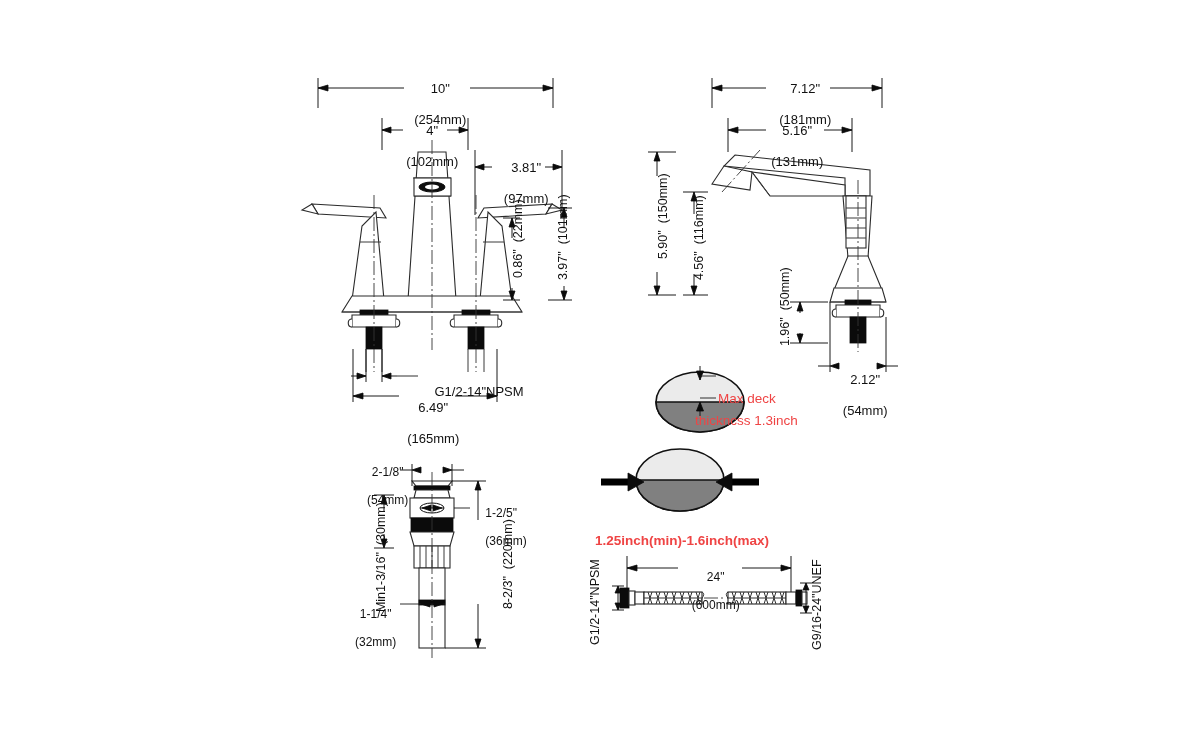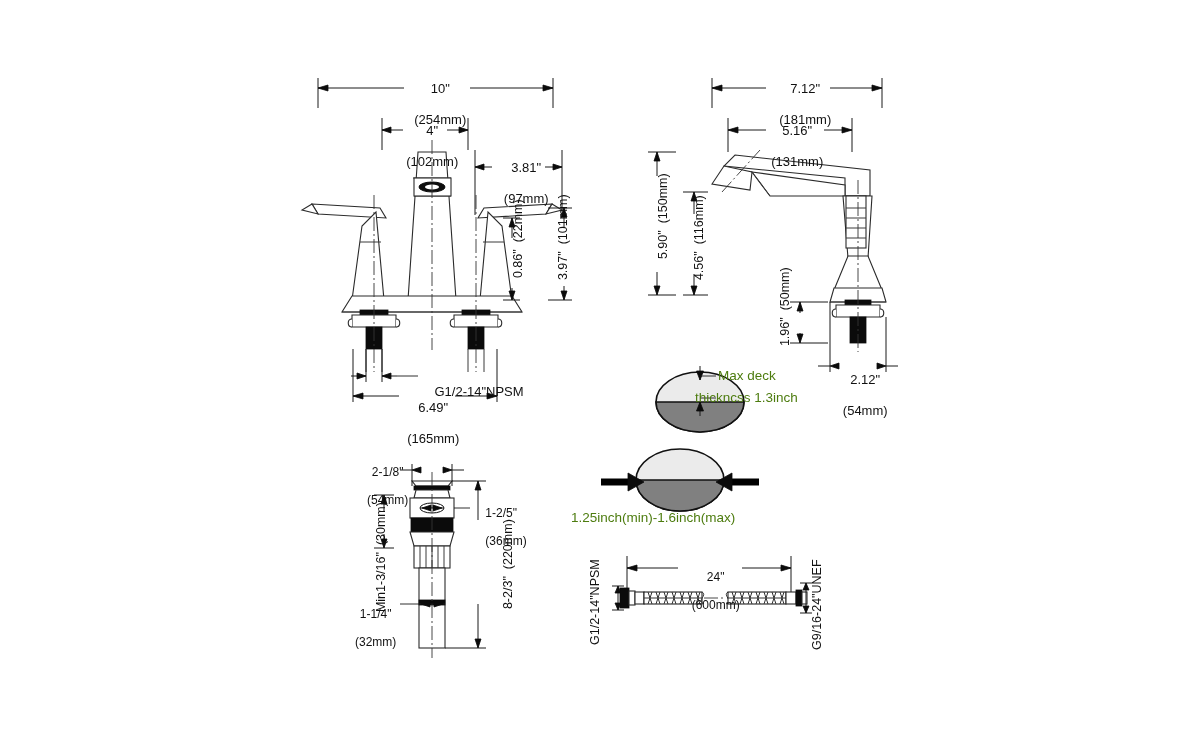--- a/index.html
+++ b/index.html
@@ -3,21 +3,21 @@
 <meta charset="utf-8">
 <style>
   html,body{margin:0;padding:0;background:#ffffff;}
   body{width:1200px;height:732px;font-family:"Liberation Sans",sans-serif;color:#1a1a1a;overflow:hidden;}
   #sheet{position:relative;width:1200px;height:732px;background:#fff;}
   .lbl{position:absolute;font-size:13px;line-height:1.18;letter-spacing:0px;color:#111;white-space:pre;text-align:center;}
   .lbl.small{font-size:12px;}
   .vlbl{position:absolute;font-size:13px;line-height:1.18;color:#111;white-space:pre;
         writing-mode:vertical-rl;transform:rotate(180deg);text-align:center;}
   .vlbl.narrow{font-size:12.5px;}
-  .note{position:absolute;font-size:13.5px;color:#4d7c0f;white-space:pre;}
+  .note{position:absolute;font-size:13.5px;color:#ef4444;white-space:pre;margin-top:23px;}
   svg{position:absolute;left:0;top:0;overflow:visible;}
   .dim{stroke:#1a1a1a;stroke-width:1;fill:none;}
   .ext{stroke:#1a1a1a;stroke-width:1;fill:none;}
   .obj{stroke:#2b2b2b;stroke-width:1.1;fill:#ffffff;}
   .objl{stroke:#3a3a3a;stroke-width:1;fill:none;}
   .ctr{stroke:#333;stroke-width:.9;fill:none;stroke-dasharray:14 3 2 3;}
   .blk{fill:#0b0b0b;stroke:#0b0b0b;stroke-width:.8;}
   .lead{stroke:#1a1a1a;stroke-width:.9;fill:none;}
   .fatarr{stroke:#000;stroke-width:7;fill:none;}
 </style>
@@ -263,21 +263,21 @@
 
   <svg width="1200" height="732">
     <ellipse cx="680" cy="480" rx="44" ry="31" fill="#ebebeb" stroke="#111" stroke-width="1.6"></ellipse>
     <path d="M636,480 A44,31 0 0 0 724,480 Z" fill="#808080" stroke="#111" stroke-width="1.6"></path>
     <line class="fatarr" x1="601" y1="482" x2="632" y2="482"></line>
     <path class="blk" d="M644,482 l-16,-9 l0,18 z"></path>
     <line class="fatarr" x1="759" y1="482" x2="728" y2="482"></line>
     <path class="blk" d="M716,482 l16,-9 l0,18 z"></path>
   </svg>
 
-  <div class="note" style="left:571px;top:510px;">1.25inch(min)-1.6inch(max)</div>
+  <div class="note" style="left:595px;top:510px;font-weight:bold;">1.25inch(min)-1.6inch(max)</div>
 
   <svg width="1200" height="732">
 
     <path class="obj" d="M412,481 L452,481 L448,486 L416,486 Z"></path>
     <rect class="blk" x="414" y="486" width="36" height="4"></rect>
 
     <path class="obj" d="M416,490 L448,490 L450,498 L414,498 Z"></path>
     <rect class="obj" x="410" y="498" width="44" height="20"></rect>
     <ellipse cx="432" cy="508" rx="12" ry="5" fill="#ffffff" stroke="#111" stroke-width="1"></ellipse>
     <rect class="blk" x="411" y="518" width="42" height="14"></rect>

